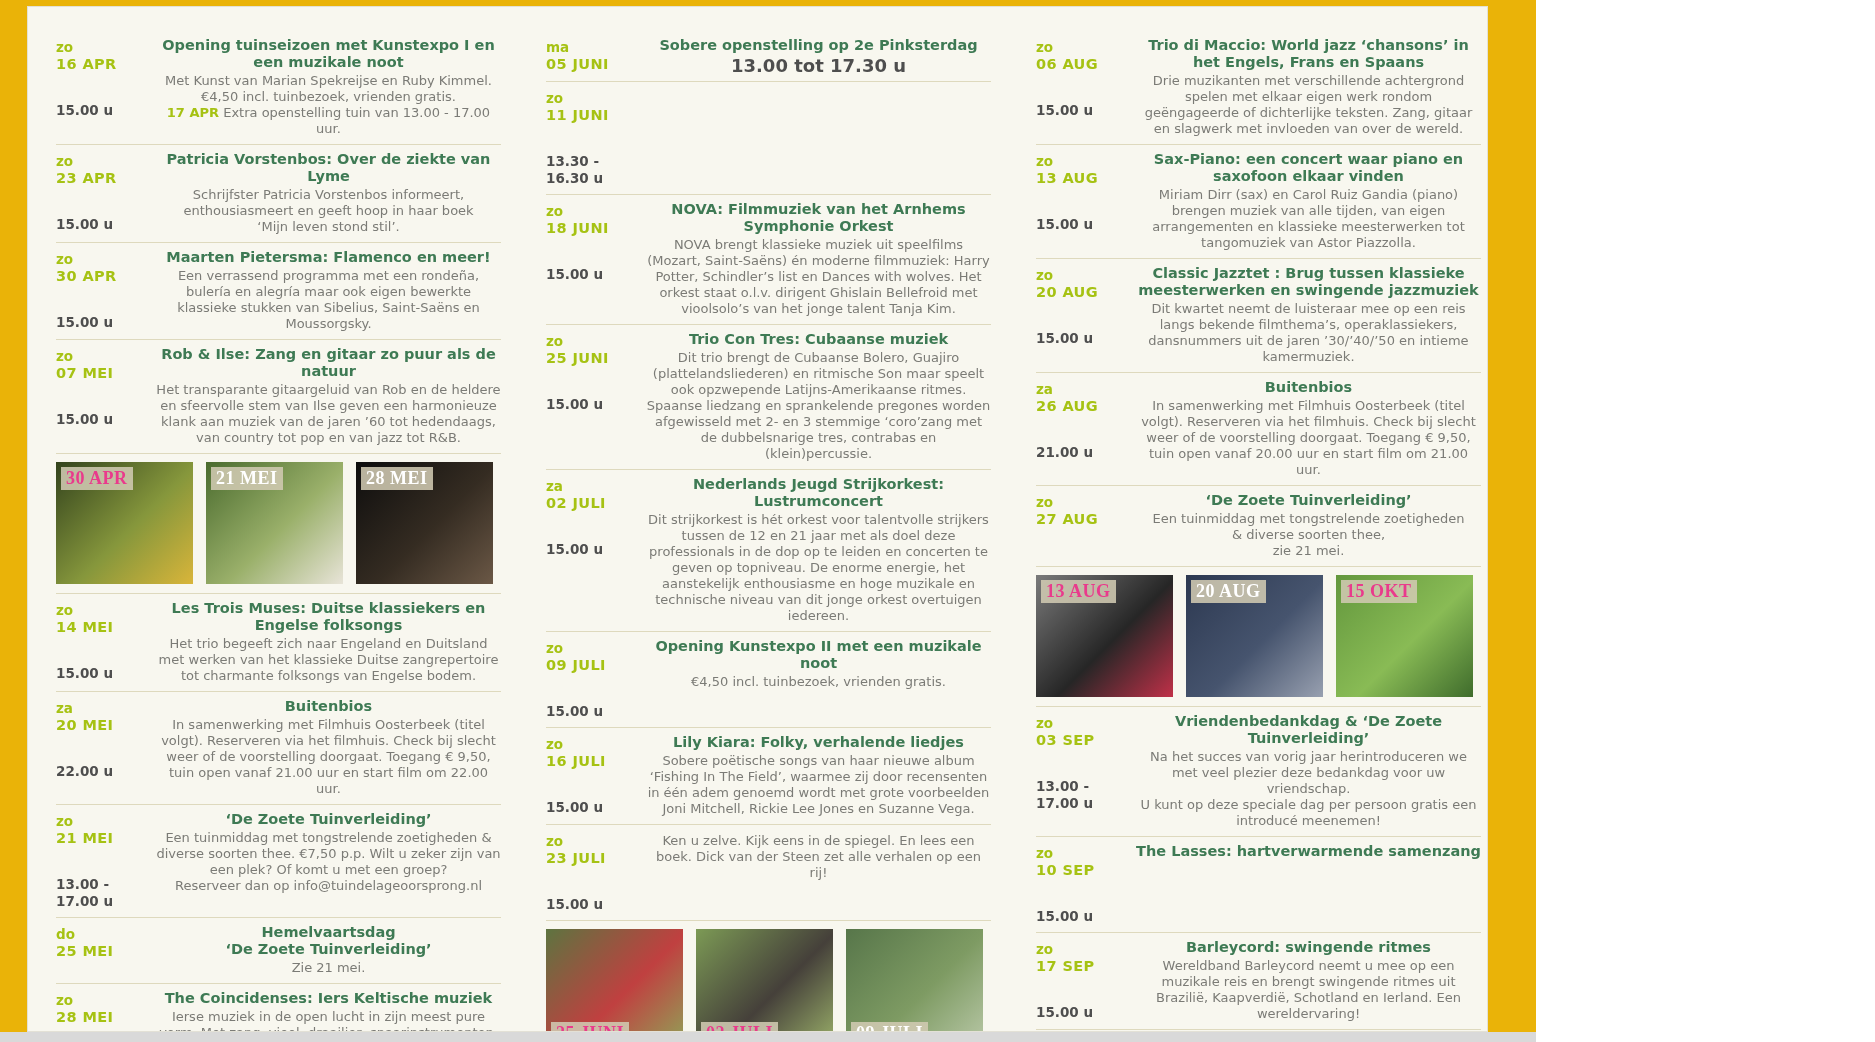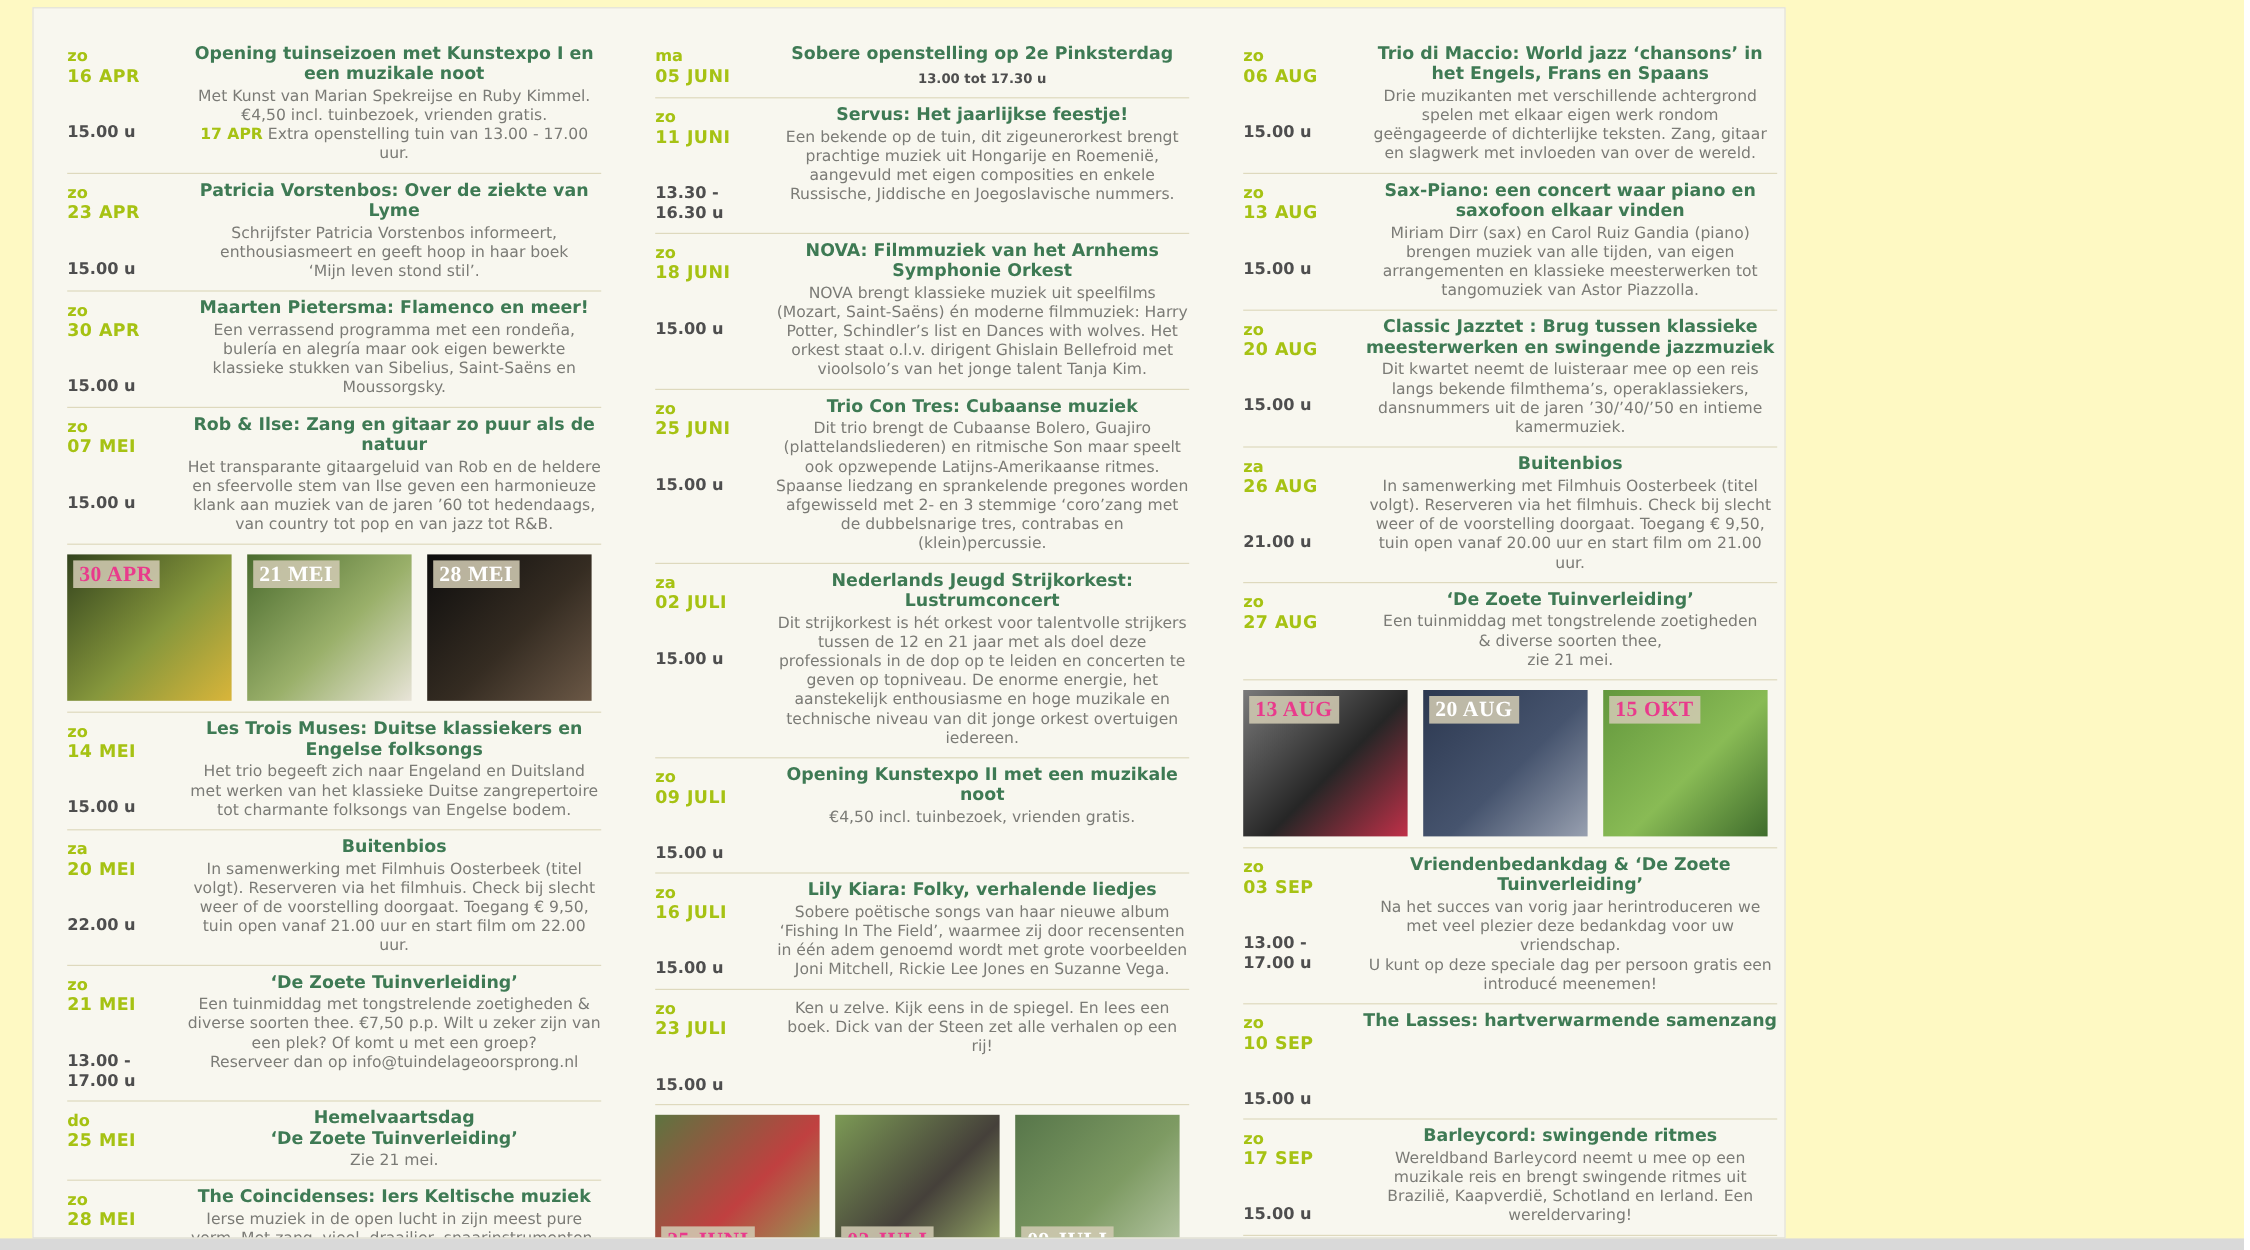--- a/index.html
+++ b/index.html
@@ -1,35 +1,35 @@
 <!DOCTYPE html>
 <html style="--accent: #a6c213; --title-green: #3e7a54; --body-gray: #7b7b76; --time-gray: #4e4e4e; --page-bg: #f8f7ef; --divider: #ded9bd; --bottom-bar: #d9d9d9;"><head>
 <meta charset="utf-8">
 <style>
   html,body { margin:0; padding:0; background:#ffffff; }
   .stage {
-    position:relative; width:1870px; height:1042px; overflow:hidden;
-    background:#fef9c3;
+    position:relative; width:1536px; height:1042px; overflow:hidden;
+    background:#eab308;
     font-family:"DejaVu Sans","Liberation Sans",sans-serif;
   }
   .page {
     position:absolute; left:27px; top:6px; width:1461px; height:1026px;
     background:var(--page-bg,#f8f7ef);
     border:1px solid #e3e1d6; box-sizing:border-box; overflow:hidden;
   }
   .columns { display:flex; gap:45px; padding:24px 0 0 28px; }
   .column { width:445px; flex:0 0 445px; }
   .event { display:flex; padding:6px 0 7px 0; border-bottom:1px solid var(--divider,#ded9bd); }
   .date-cell { width:100px; flex:0 0 100px; padding-top:2px; }
   .day  { color:var(--accent,#a6c213); font-weight:bold; font-size:13.5px; line-height:16px; }
   .date { color:var(--accent,#a6c213); font-weight:bold; font-size:14.5px; line-height:18px; letter-spacing:.4px; }
   .time { margin-top:29px; color:var(--time-gray,#4e4e4e); font-weight:bold; font-size:13.5px; line-height:17px; white-space:pre-line; }
   .text-cell { flex:1; min-width:0;text-align:center; }
   .title { color:var(--title-green,#3e7a54); font-weight:bold; font-size:14.5px; line-height:17px; white-space:pre-line; }
-  .subtitle { color:var(--time-gray,#4e4e4e); font-weight:bold; font-size:11px; line-height:17px; margin-top:3px; }
+  .subtitle { color:var(--time-gray,#4e4e4e); font-weight:bold; font-size:18px; line-height:17px; margin-top:3px; }
   .body { color:var(--body-gray,#7b7b76); font-size:13px; line-height:16px; margin-top:2px; white-space:pre-line; }
   .note { font-size:13px; line-height:16px; margin-top:0; }
   .note-date { color:var(--accent,#a6c213); font-weight:bold; }
   .note-text { color:var(--body-gray,#7b7b76); }
   .photo-strip { display:flex; gap:13px; padding:8px 0 9px 0; border-bottom:1px solid var(--divider,#ded9bd); }
   .photo { position:relative; width:137px; height:122px; overflow:hidden; }
   .photo-label {
     position:absolute; left:5px; padding:0 5px 1px 5px;
     font-family:"Liberation Serif","DejaVu Serif",serif; font-weight:bold;
     font-size:18px; line-height:22px; letter-spacing:.5px;
@@ -173,24 +173,20 @@
               <div class="subtitle">13.00 tot 17.30 u</div>
             </div>
           </div>
           <div class="event">
             <div class="date-cell">
               <div class="day">zo</div>
               <div class="date">11 JUNI</div>
               <div class="time">13.30 -
 16.30 u</div>
             </div>
-            <div class="text-cell">
-              <div class="title">Servus: Het jaarlijkse feestje!</div>
-              <div class="body">Een bekende op de tuin, dit zigeunerorkest brengt prachtige muziek uit Hongarije en Roemenië, aangevuld met eigen composities en enkele Russische, Jiddische en Joegoslavische nummers.</div>
-            </div>
           </div>
           <div class="event">
             <div class="date-cell">
               <div class="day">zo</div>
               <div class="date">18 JUNI</div>
               <div class="time">15.00 u</div>
             </div>
             <div class="text-cell">
               <div class="title">NOVA: Filmmuziek van het Arnhems Symphonie Orkest</div>
               <div class="body">NOVA brengt klassieke muziek uit speelfilms (Mozart, Saint-Saëns) én moderne filmmuziek: Harry Potter, Schindler’s list en Dances with wolves. Het orkest staat o.l.v. dirigent Ghislain Bellefroid met vioolsolo’s van het jonge talent Tanja Kim.</div>

